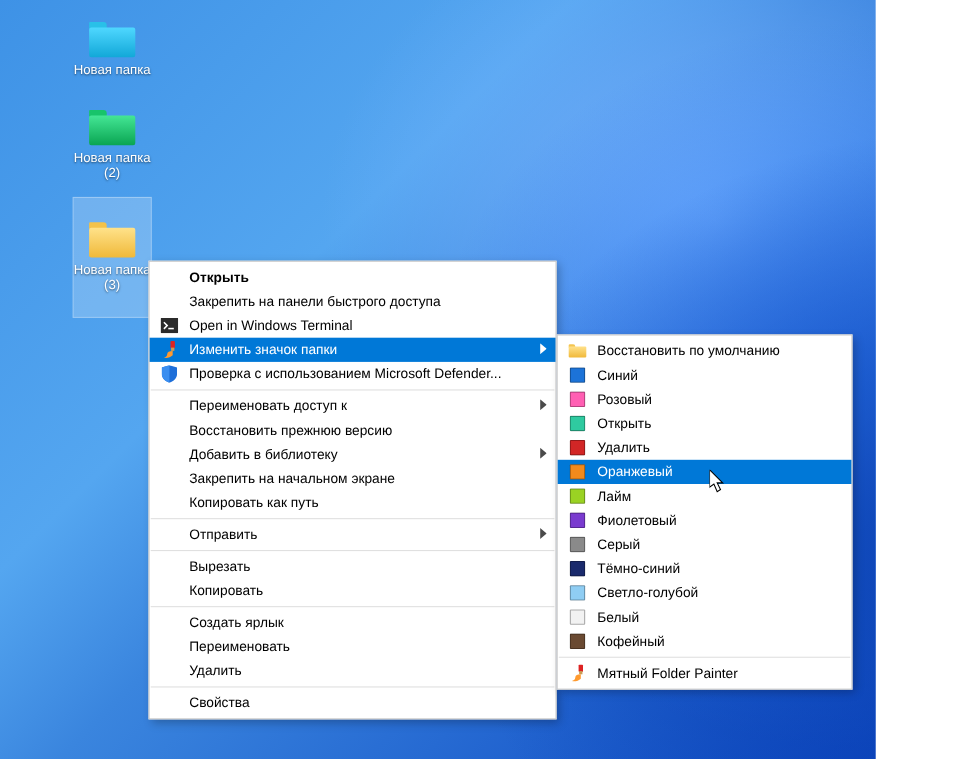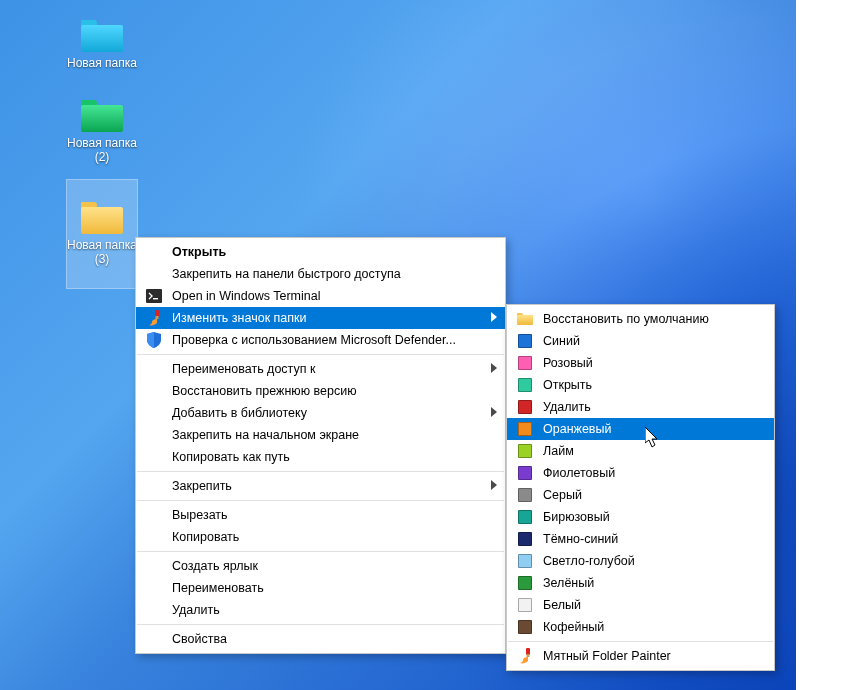--- a/index.html
+++ b/index.html
@@ -136,21 +136,21 @@
         <span class="iconbox"></span>
         <span class="txt">Закрепить на начальном экране</span>
       </div>
       <div class="item">
         <span class="iconbox"></span>
         <span class="txt">Копировать как путь</span>
       </div>
       <div class="sep"></div>
       <div class="item">
         <span class="iconbox"></span>
-        <span class="txt">Закрепить</span>
+        <span class="txt">Отправить</span>
         <span class="sub-arrow"><svg width="6" height="10" viewBox="0 0 6 10">
             <path d="M0 0 L6 5 L0 10 Z"></path>
           </svg></span>
       </div>
       <div class="sep"></div>
       <div class="item">
         <span class="iconbox"></span>
         <span class="txt">Вырезать</span>
       </div>
       <div class="item">
@@ -227,41 +227,29 @@
         <span class="txt">Фиолетовый</span>
       </div>
       <div class="item">
         <span class="iconbox">
           <span class="swatch" style="background: rgb(138, 138, 138);"></span>
         </span>
         <span class="txt">Серый</span>
       </div>
       <div class="item">
         <span class="iconbox">
-          <span class="swatch" style="background: rgb(23, 165, 150);"></span>
-        </span>
-        <span class="txt">Бирюзовый</span>
-      </div>
-      <div class="item">
-        <span class="iconbox">
           <span class="swatch" style="background: rgb(26, 42, 108);"></span>
         </span>
         <span class="txt">Тёмно-синий</span>
       </div>
       <div class="item">
         <span class="iconbox">
           <span class="swatch" style="background: rgb(143, 205, 243);"></span>
         </span>
         <span class="txt">Светло-голубой</span>
-      </div>
-      <div class="item">
-        <span class="iconbox">
-          <span class="swatch" style="background: rgb(42, 154, 58);"></span>
-        </span>
-        <span class="txt">Зелёный</span>
       </div>
       <div class="item">
         <span class="iconbox">
           <span class="swatch" style="background: rgb(242, 242, 242);"></span>
         </span>
         <span class="txt">Белый</span>
       </div>
       <div class="item">
         <span class="iconbox">
           <span class="swatch" style="background: rgb(106, 74, 50);"></span>

